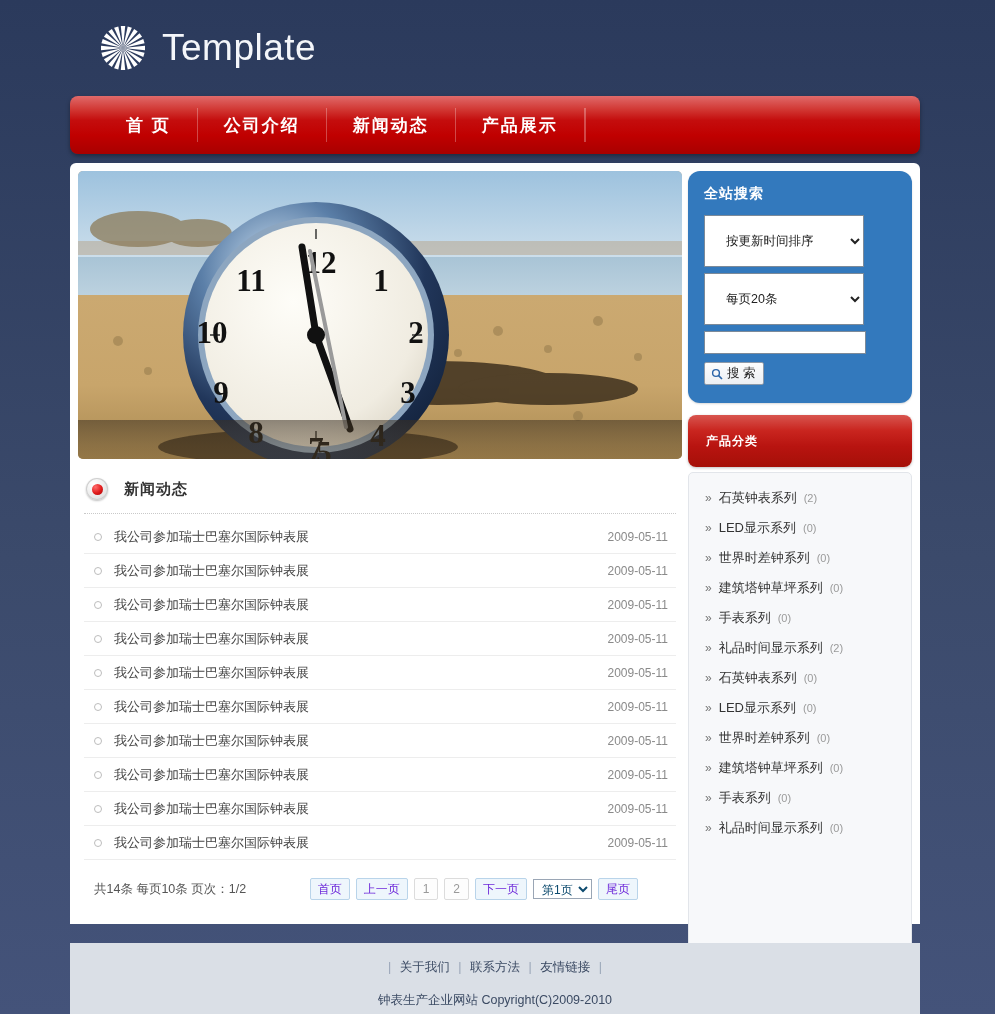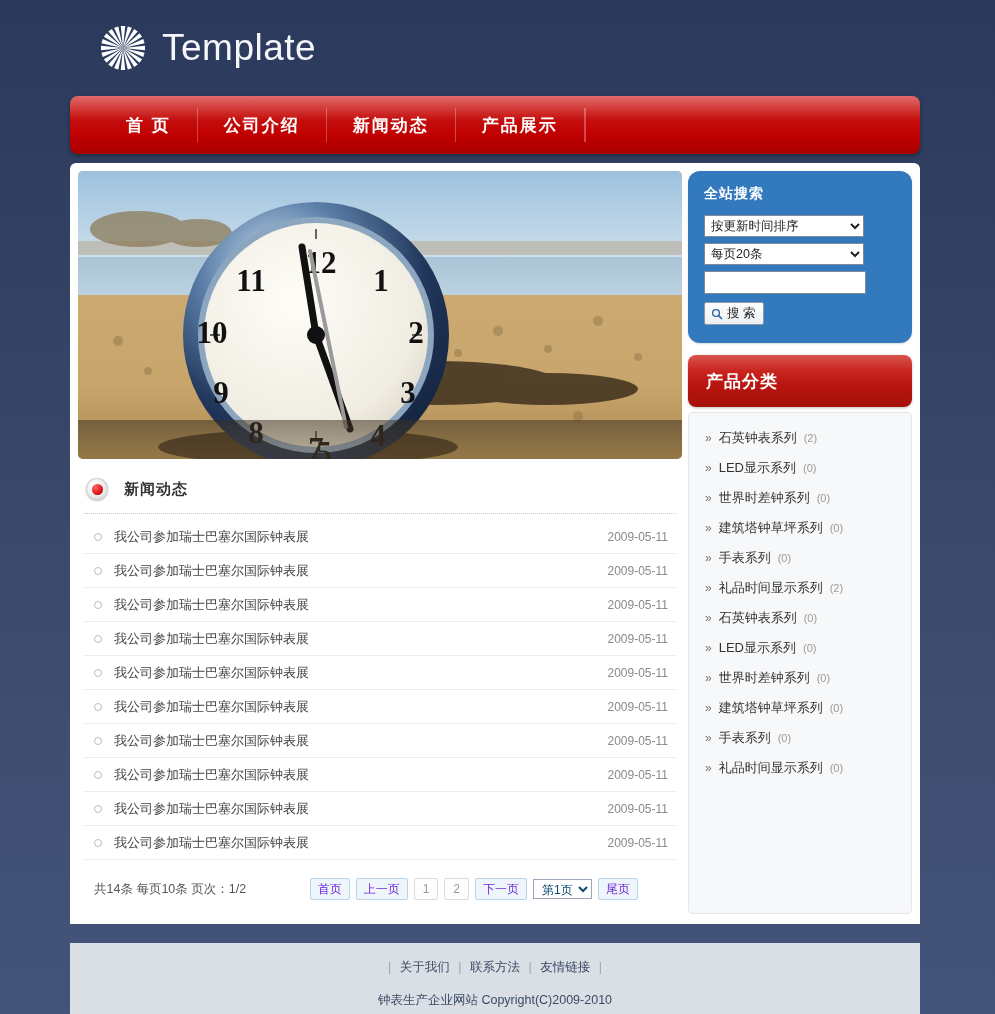--- a/index.html
+++ b/index.html
@@ -174,21 +174,21 @@
     box-shadow: 0 1px 2px rgba(0,0,0,0.15);
   }
   .panel-title-blue {
     color: #ffffff; font-weight: bold; font-size: 14px;
     letter-spacing: 1px; margin-bottom: 12px;
   }
   .sel-row { margin-bottom: 6px; }
   .site-select {
     width: 160px;
     font-size: 12.5px;
-    padding: 2px;
+    padding: 17px;
     border: 1px solid #7c8a99;
     background: #fff;
     color: #222;
     font-family: "Liberation Sans", sans-serif;
   }
   .search-input {
     width: 156px;
     height: 17px;
     border: 1px solid #7c8a99;
     background: #fff;
@@ -209,21 +209,21 @@
     font-family: "Liberation Sans", sans-serif;
   }
 
   .cat-panel { margin-top: 12px; }
   .cat-head {
     height: 52px;
     border-radius: 8px;
     background: linear-gradient(180deg, #d8554f 0%, #c9251f 30%, #b81410 60%, #a51008 100%);
     display: flex; align-items: center;
     padding-left: 18px;
-    color: #fff; font-weight: bold; font-size: 17px;
+    color: #fff; font-weight: bold; font-size: 12px;
     letter-spacing: 1px;
     box-shadow: 0 1px 3px rgba(0,0,0,0.25);
   }
   .cat-body {
     margin-top: 5px;
     background: #f7f8fa;
     border: 1px solid #e2e5ea;
     border-radius: 5px;
     min-height: 480px;
     padding: 10px 6px 10px 6px;

